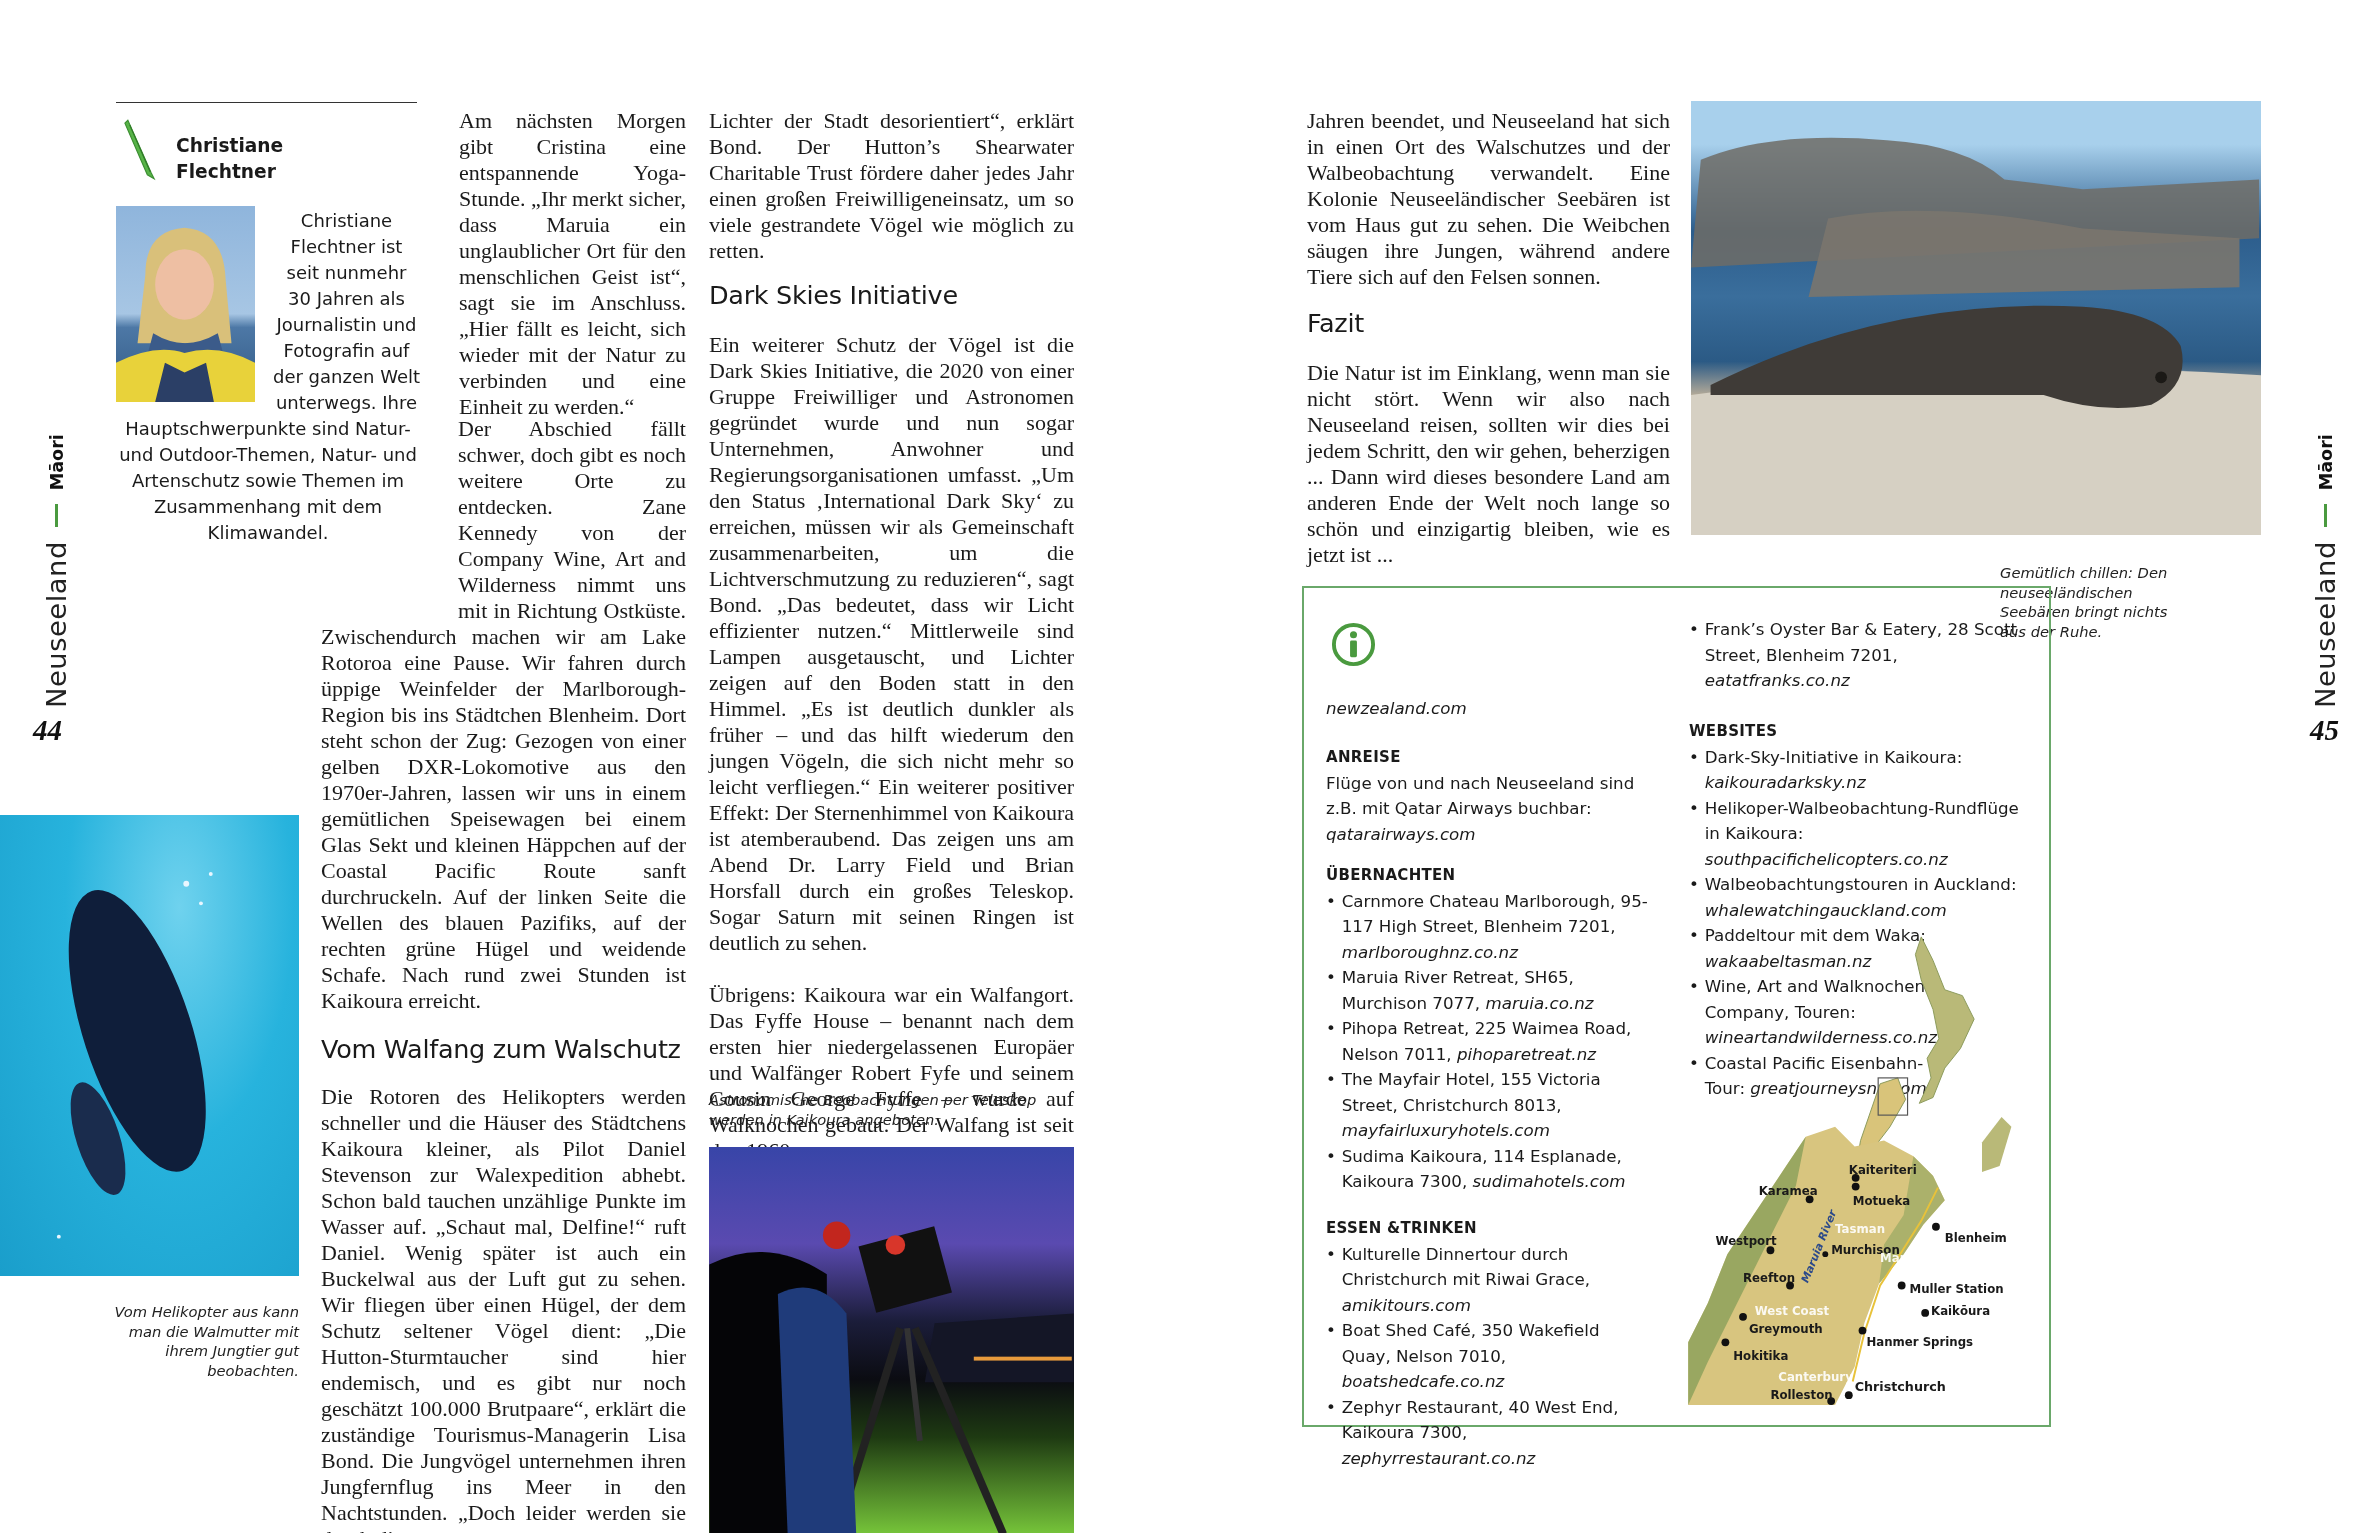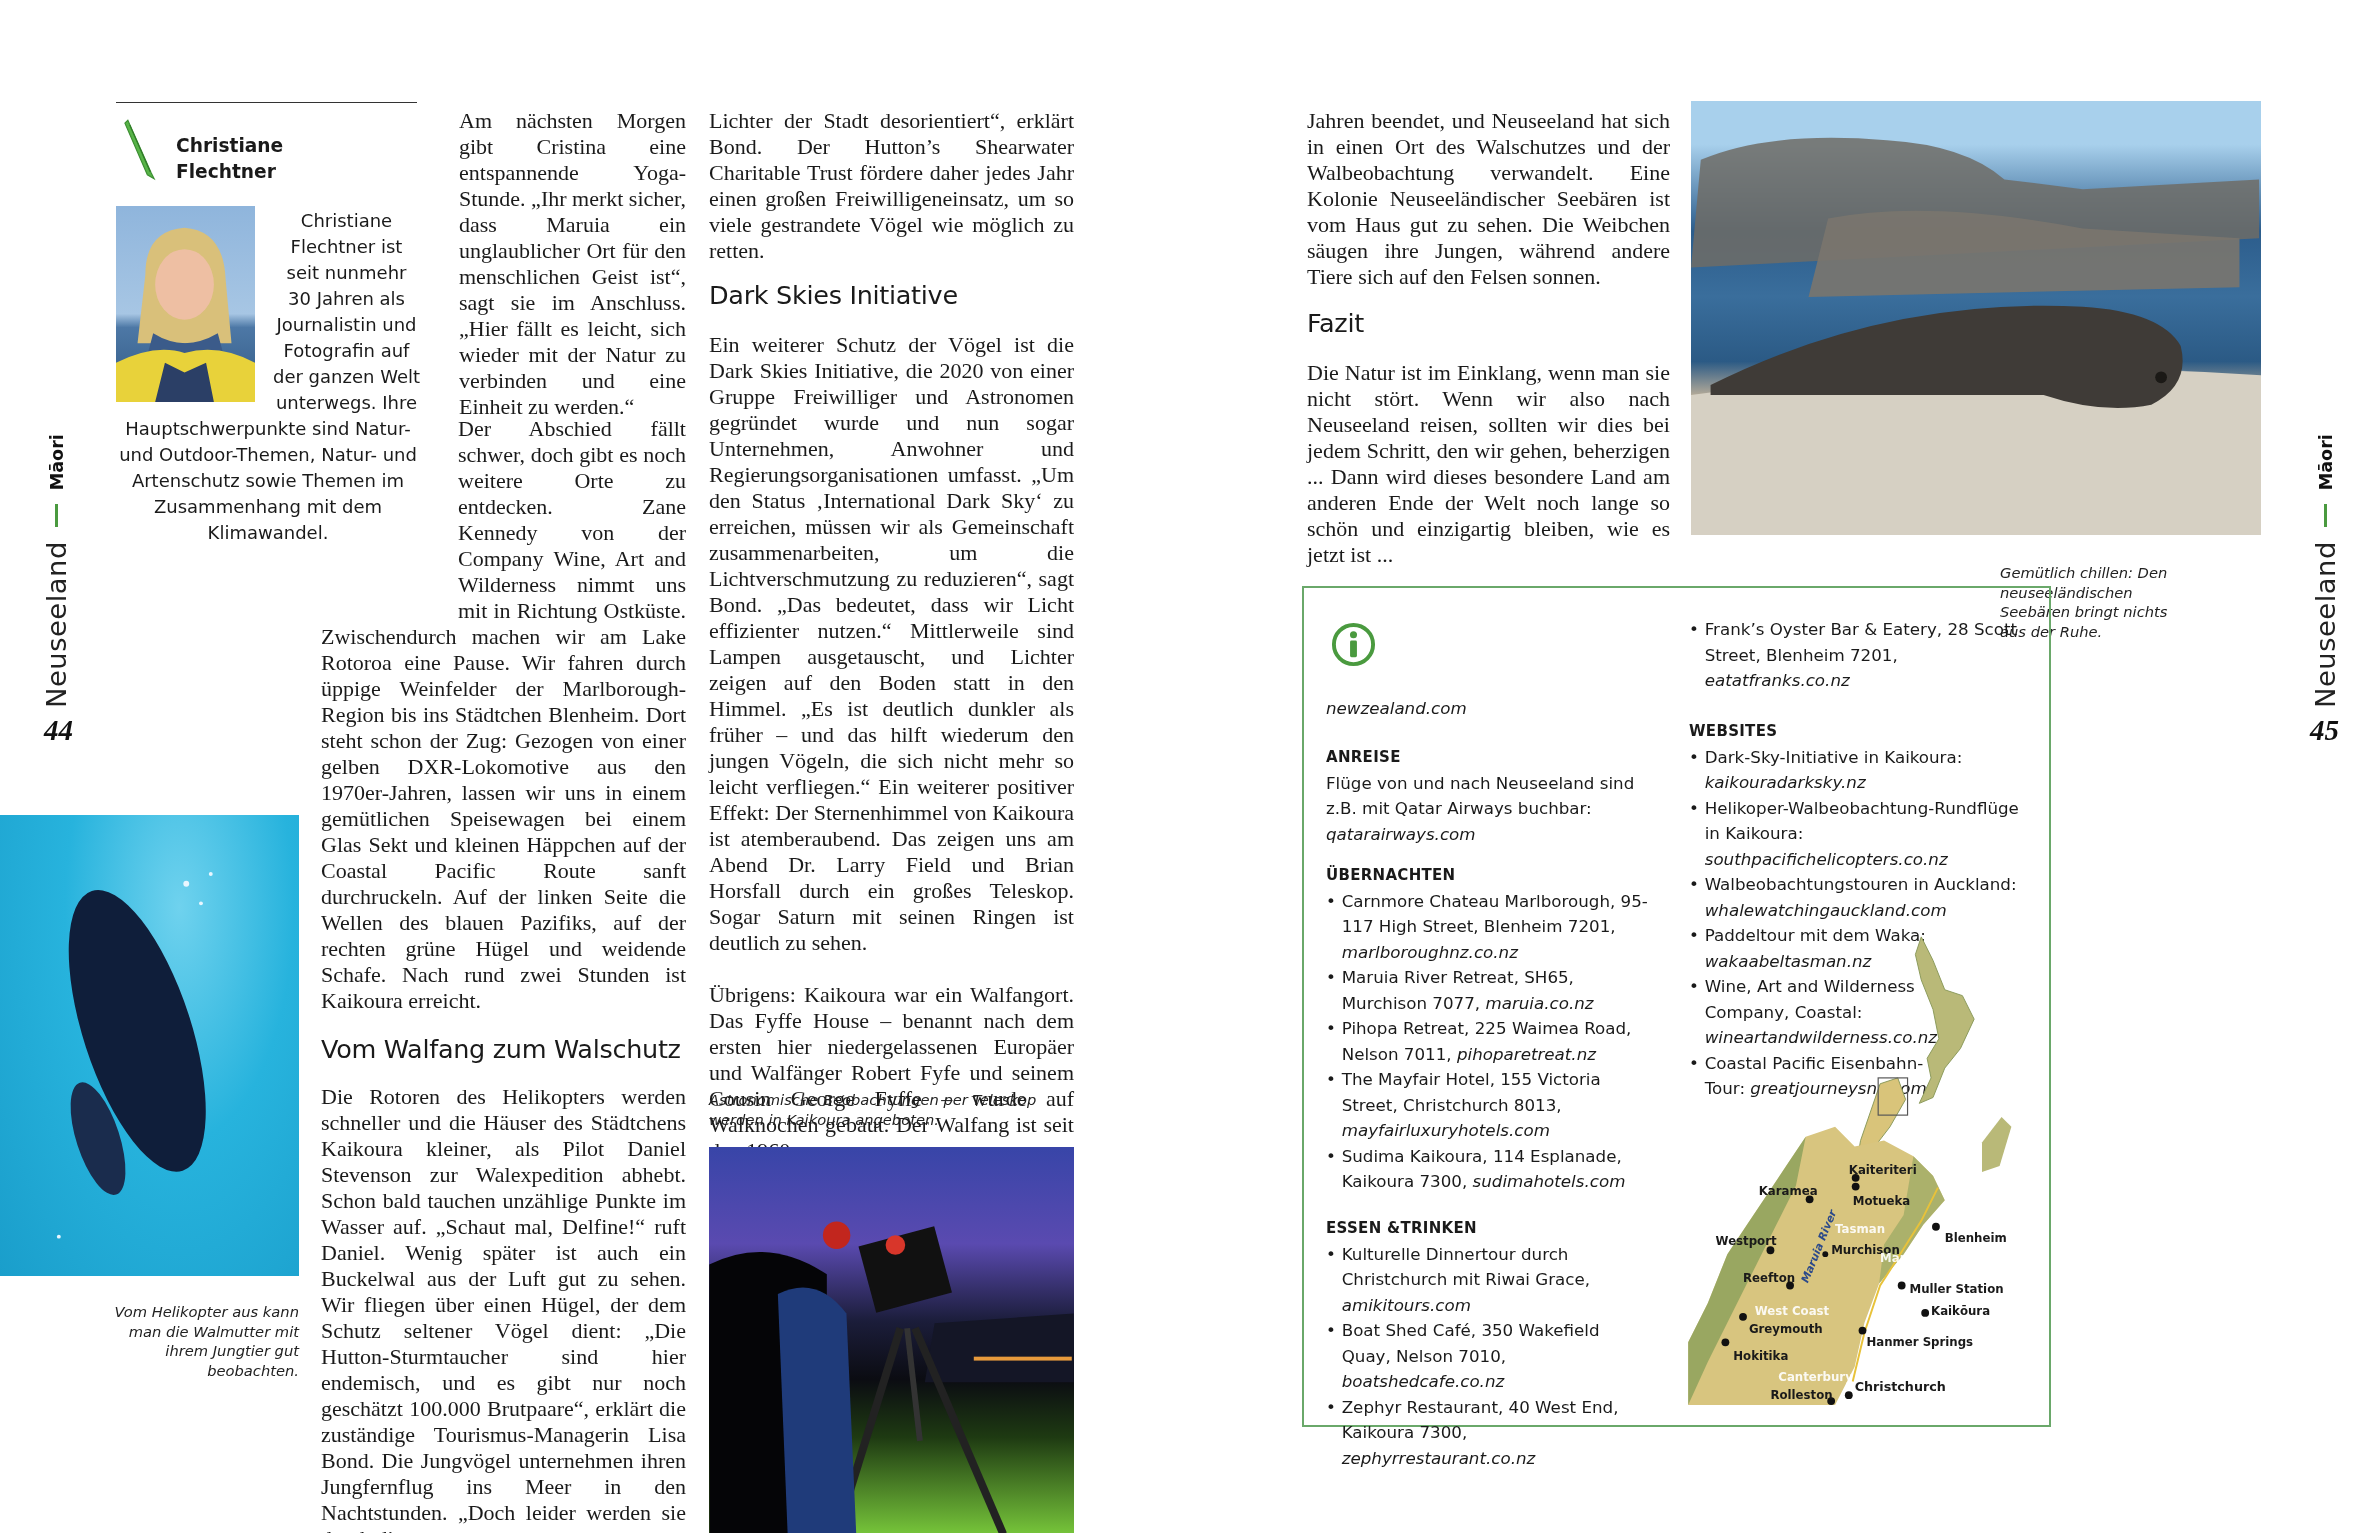--- a/index.html
+++ b/index.html
@@ -79,21 +79,21 @@
   <div class="float"></div><span>Christiane Flechtner ist seit nunmehr 30 Jahren als Journalistin und Fotografin auf der ganzen Welt unterwegs. Ihre Hauptschwerpunkte sind Natur- und Outdoor-Themen, Natur- und Artenschutz sowie Themen im Zusammenhang mit dem Klimawandel.</span>
 </div>
 
 <div class="abs side-label sans" style="left:37px; top:414px;">
   <div class="rot">
     <span class="country">Neuseeland</span>
     <span class="bar"></span>
     <span class="topic">Māori</span>
   </div>
 </div>
-<div class="abs page-num" style="left:44px; top:714px;font-family:Liberation Serif, serif;">44</div>
+<div class="abs page-num" style="left:33px; top:714px;font-family:Liberation Serif, serif;">44</div>
 
 <div class="abs" id="whale-photo">
   <svg width="299" height="461" viewBox="0 0 305 470">
     <ellipse cx="140" cy="220" rx="55" ry="150" fill="#0f1e3a" transform="rotate(-18 140 220)"></ellipse>
     <ellipse cx="100" cy="330" rx="22" ry="60" fill="#1a2c4d" transform="rotate(-18 100 330)"></ellipse>
     <circle cx="190" cy="70" r="3" fill="#e8f6ff"></circle>
       <circle cx="205" cy="90" r="2" fill="#e8f6ff"></circle>
     <circle cx="215" cy="60" r="2" fill="#e8f6ff"></circle>
       <circle cx="60" cy="430" r="2" fill="#e8f6ff"></circle>
   </svg>
@@ -192,21 +192,21 @@
 <div class="abs info" style="left:1689px; top:617px; width:343px;">
   <ul>
     <li><span>Frank’s Oyster Bar &amp; Eatery, 28 Scott Street, Blenheim 7201,</span> <span class="url">eatatfranks.co.nz</span></li>
   </ul>
   <div class="head" style="margin-top:25.5px;">WEBSITES</div>
   <ul>
     <li><span>Dark-Sky-Initiative in Kaikoura:</span><br><span class="url">kaikouradarksky.nz</span></li>
     <li><span>Helikoper-Walbeobachtung-Rundflüge in Kaikoura:</span> <span class="url">southpacifichelicopters.co.nz</span></li>
     <li><span>Walbeobachtungstouren in Auckland:</span><br><span class="url">whalewatchingauckland.com</span></li>
     <li><span>Paddeltour mit dem Waka:</span><br><span class="url">wakaabeltasman.nz</span></li>
-    <li style="width:235px;"><span>Wine, Art and Wilderness Company, Coastal:</span><br><span class="url">wineartandwilderness.co.nz</span></li>
+    <li style="width:235px;"><span>Wine, Art and Walknochen Company, Touren:</span><br><span class="url">wineartandwilderness.co.nz</span></li>
     <li style="width:235px;"><span>Coastal Pacific Eisenbahn-Tour:</span> <span class="url">greatjourneysnz.com</span></li>
   </ul>
 </div>
 
 <div class="abs" id="nz-map">
   <svg width="349" height="474" viewBox="0 0 356 484">
 
     <path d="M238 6 L250 30 L262 60 L280 66 L292 90 L278 120 L262 140 L250 170 L236 176 L248 150 L244 130 L256 110 L250 80 L238 50 L232 24 Z" fill="#b9b978" stroke="#8a9a5a" stroke-width="1"></path>
     <path d="M196 156 L214 150 L222 172 L206 200 L186 226 L172 238 L176 214 Z" fill="#d9c47a" stroke="#8a9a5a" stroke-width="1"></path>
     <rect x="194" y="150" width="30" height="38" fill="none" stroke="#555" stroke-width="1.2"></rect>

